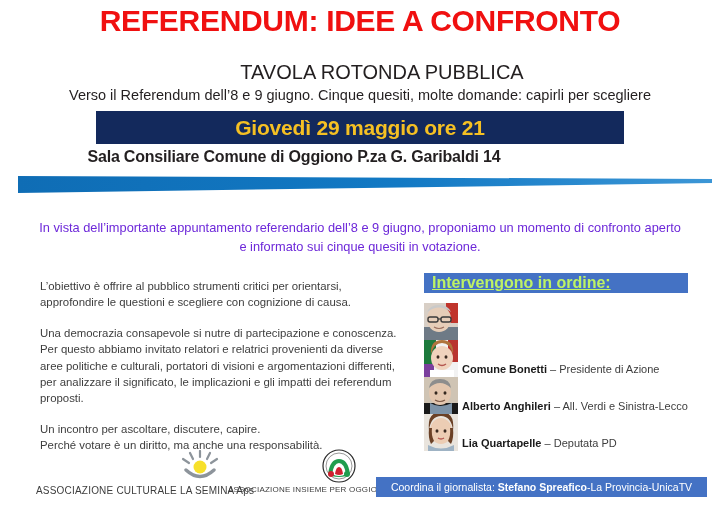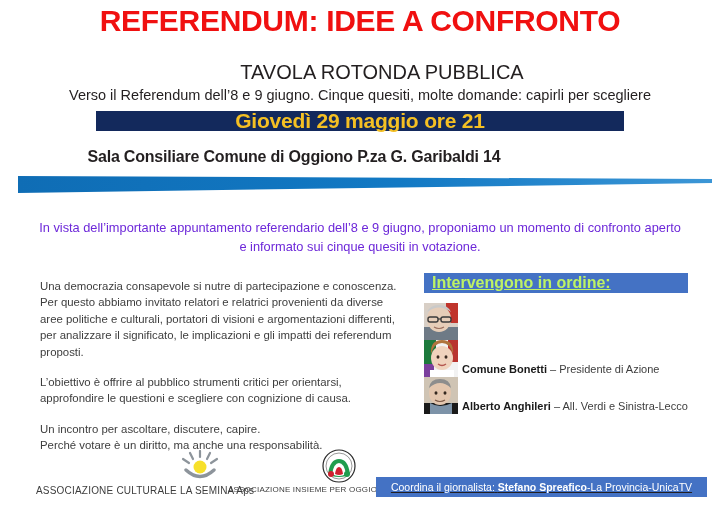--- a/index.html
+++ b/index.html
@@ -51,21 +51,21 @@
     line-height: 20px;
     color: #231f20;
   }
 
   
   .date-banner {
     position: absolute;
     top: 111px;
     left: 96px;
     width: 528px;
-    height: 20px;
+    height: 33px;
     background: #13295c;
     display: flex;
     align-items: center;
     justify-content: center;
   }
   .date-banner-text {
     color: #f5c023;
     font-size: 21px;
     font-weight: bold;
     letter-spacing: -0.2px;
@@ -208,21 +208,20 @@
   .coord-bar {
     position: absolute;
     left: 376px;
     top: 477px;
     width: 331px;
     height: 20px;
     background: #4472c4;
     display: flex;
     align-items: center;
     justify-content: center;
-    text-decoration: underline;
   }
   .coord-text {
     color: #ffffff;
     font-size: 10.5px;
     white-space: nowrap;
   }
   .coord-text b { font-weight: bold; }
 </style>
 </head>
 <body>
@@ -246,22 +245,22 @@
         <stop offset="1" stop-color="#3c96d6"></stop>
       </linearGradient>
     </defs>
     <polygon points="0,1 694,4 694,8 0,18" fill="url(#wedgeGrad)"></polygon>
   </svg>
 </div>
 
 <div class="intro">In vista dell’importante appuntamento referendario dell’8 e 9 giugno, proponiamo un momento di confronto aperto e informato sui cinque quesiti in votazione.</div>
 
 <div class="body-copy">
+  <p>L’obiettivo è offrire al pubblico strumenti critici per orientarsi, approfondire le questioni e scegliere con cognizione di causa.</p>
   <p>Una democrazia consapevole si nutre di partecipazione e conoscenza. Per questo abbiamo invitato relatori e relatrici provenienti da diverse aree politiche e culturali, portatori di visioni e argomentazioni differenti, per analizzare il significato, le implicazioni e gli impatti dei referendum proposti.</p>
-  <p>L’obiettivo è offrire al pubblico strumenti critici per orientarsi, approfondire le questioni e scegliere con cognizione di causa.</p>
   <p style="white-space:pre-line;">Un incontro per ascoltare, discutere, capire.
 Perché votare è un diritto, ma anche una responsabilità.</p>
 </div>
 
 <div class="speakers-header">
   <span class="speakers-header-text">Intervengono in ordine:</span>
 </div>
 
 <div class="speakers-list">
 
@@ -312,20 +311,38 @@
         <ellipse cx="21" cy="16" rx="1.5" ry="1.8" fill="#33281f"></ellipse>
         <path d="M11 23 q5 3 10 0" stroke="#7d5a47" stroke-width="1.2" fill="none"></path>
         <path d="M6 26 q10 6 22 0 l0 11 l-22 0z" fill="#7d93a8"></path>
       </svg>
     </span>
     <span class="speaker-label">
       <span class="speaker-name">Alberto Anghileri</span><span> – All. Verdi e Sinistra-Lecco</span>
     </span>
   </div>
 
+  <div class="speaker-row">
+    <span class="speaker-photo">
+      <svg width="34" height="37" viewBox="0 0 34 37" aria-hidden="true">
+        <rect width="34" height="37" fill="#e9e4dd"></rect>
+        <ellipse cx="17" cy="17" rx="11" ry="13" fill="#eccdb4"></ellipse>
+        <path d="M5 16 q2 -14 12 -14 q10 0 12 14 q2 -18 -12 -18 q-14 0 -12 18z" fill="#6b4126"></path>
+        <path d="M5 14 q-1 10 2 16 l3 -3 q-3 -6 -2 -13z" fill="#6b4126"></path>
+        <path d="M29 14 q1 10 -2 16 l-3 -3 q3 -6 2 -13z" fill="#6b4126"></path>
+        <ellipse cx="13" cy="17" rx="1.5" ry="1.8" fill="#3a2a20"></ellipse>
+        <ellipse cx="21" cy="17" rx="1.5" ry="1.8" fill="#3a2a20"></ellipse>
+        <path d="M14 24 q3 2 6 0" stroke="#b4564f" stroke-width="1.3" fill="none"></path>
+        <path d="M4 31 q13 7 26 0 l0 6 l-26 0z" fill="#9fb3c4"></path>
+      </svg>
+    </span>
+    <span class="speaker-label">
+      <span class="speaker-name">Lia Quartapelle</span><span> – Deputata PD</span>
+    </span>
+  </div>
 
 </div>
 
 <div class="logo-semina">
   <svg width="46" height="32" viewBox="0 0 46 32" aria-hidden="true">
     <g stroke="#8d949b" stroke-width="2.2" stroke-linecap="round">
       <line x1="23" y1="1" x2="23" y2="7"></line>
       <line x1="13" y1="3" x2="16" y2="9"></line>
       <line x1="33" y1="3" x2="30" y2="9"></line>
       <line x1="6" y1="9" x2="12" y2="13"></line>

